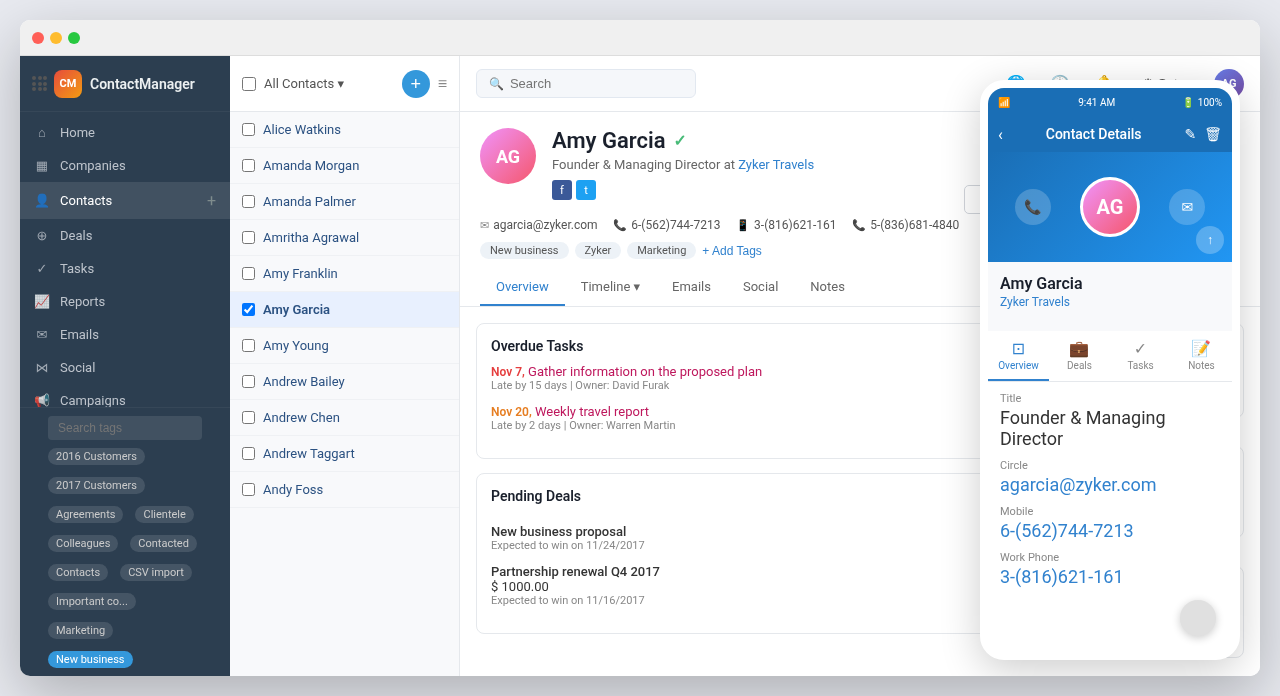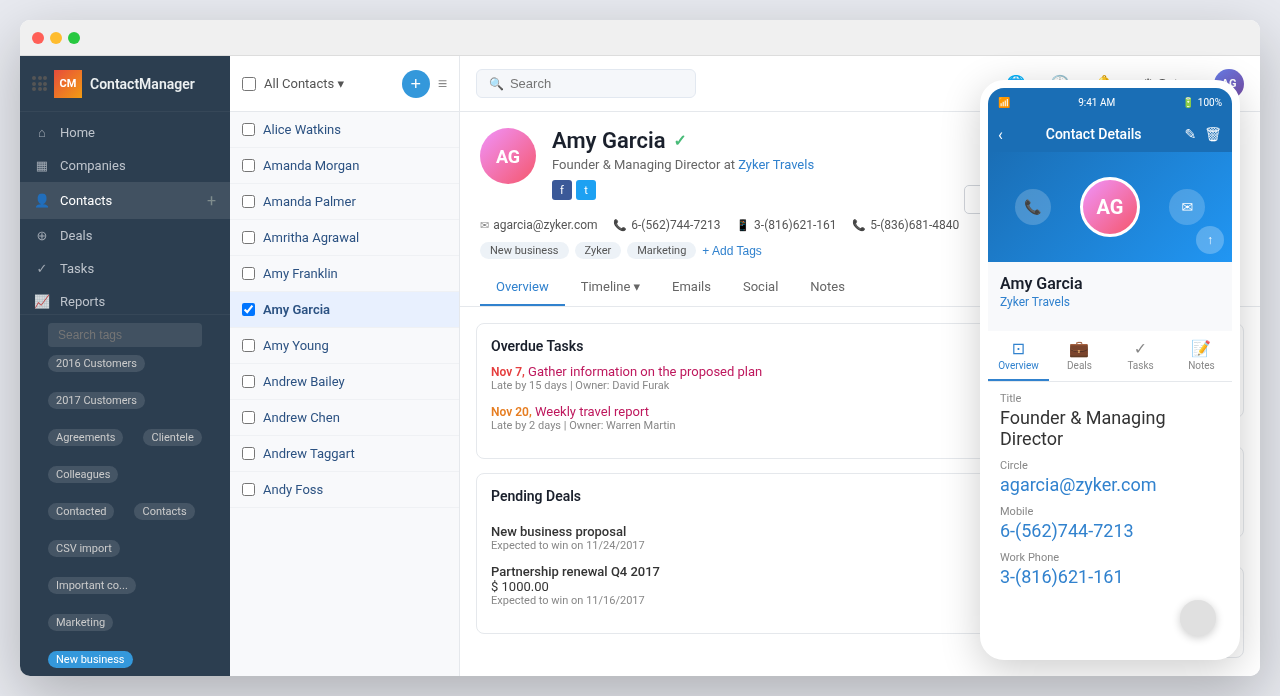--- a/index.html
+++ b/index.html
@@ -65,21 +65,21 @@
       display: flex;
       align-items: center;
       padding: 0 12px;
       gap: 8px;
       border-bottom: 1px solid rgba(255,255,255,0.05);
     }
 
     .sidebar-logo {
       width: 28px; height: 28px;
       background: linear-gradient(135deg, #e74c3c, #f39c12);
-      border-radius: 0;
+      border-radius: 8px;
       display: flex; align-items: center; justify-content: center;
       color: white; font-weight: bold; font-size: 11px;
     }
 
     .sidebar-app-name {
       color: #ecf0f1;
       font-size: 14px;
       font-weight: 600;
     }
 
@@ -130,21 +130,21 @@
       color: #ccc;
       font-size: 12px;
       width: 100%;
       margin-bottom: 8px;
       outline: none;
     }
 
     .tags-list {
       display: flex;
       flex-wrap: wrap;
-      gap: 20px;
+      gap: 12px;
     }
 
     .tag-chip {
       background: rgba(255,255,255,0.12);
       border-radius: 12px;
       padding: 2px 8px;
       font-size: 11px;
       color: #ccc;
       cursor: pointer;
     }

